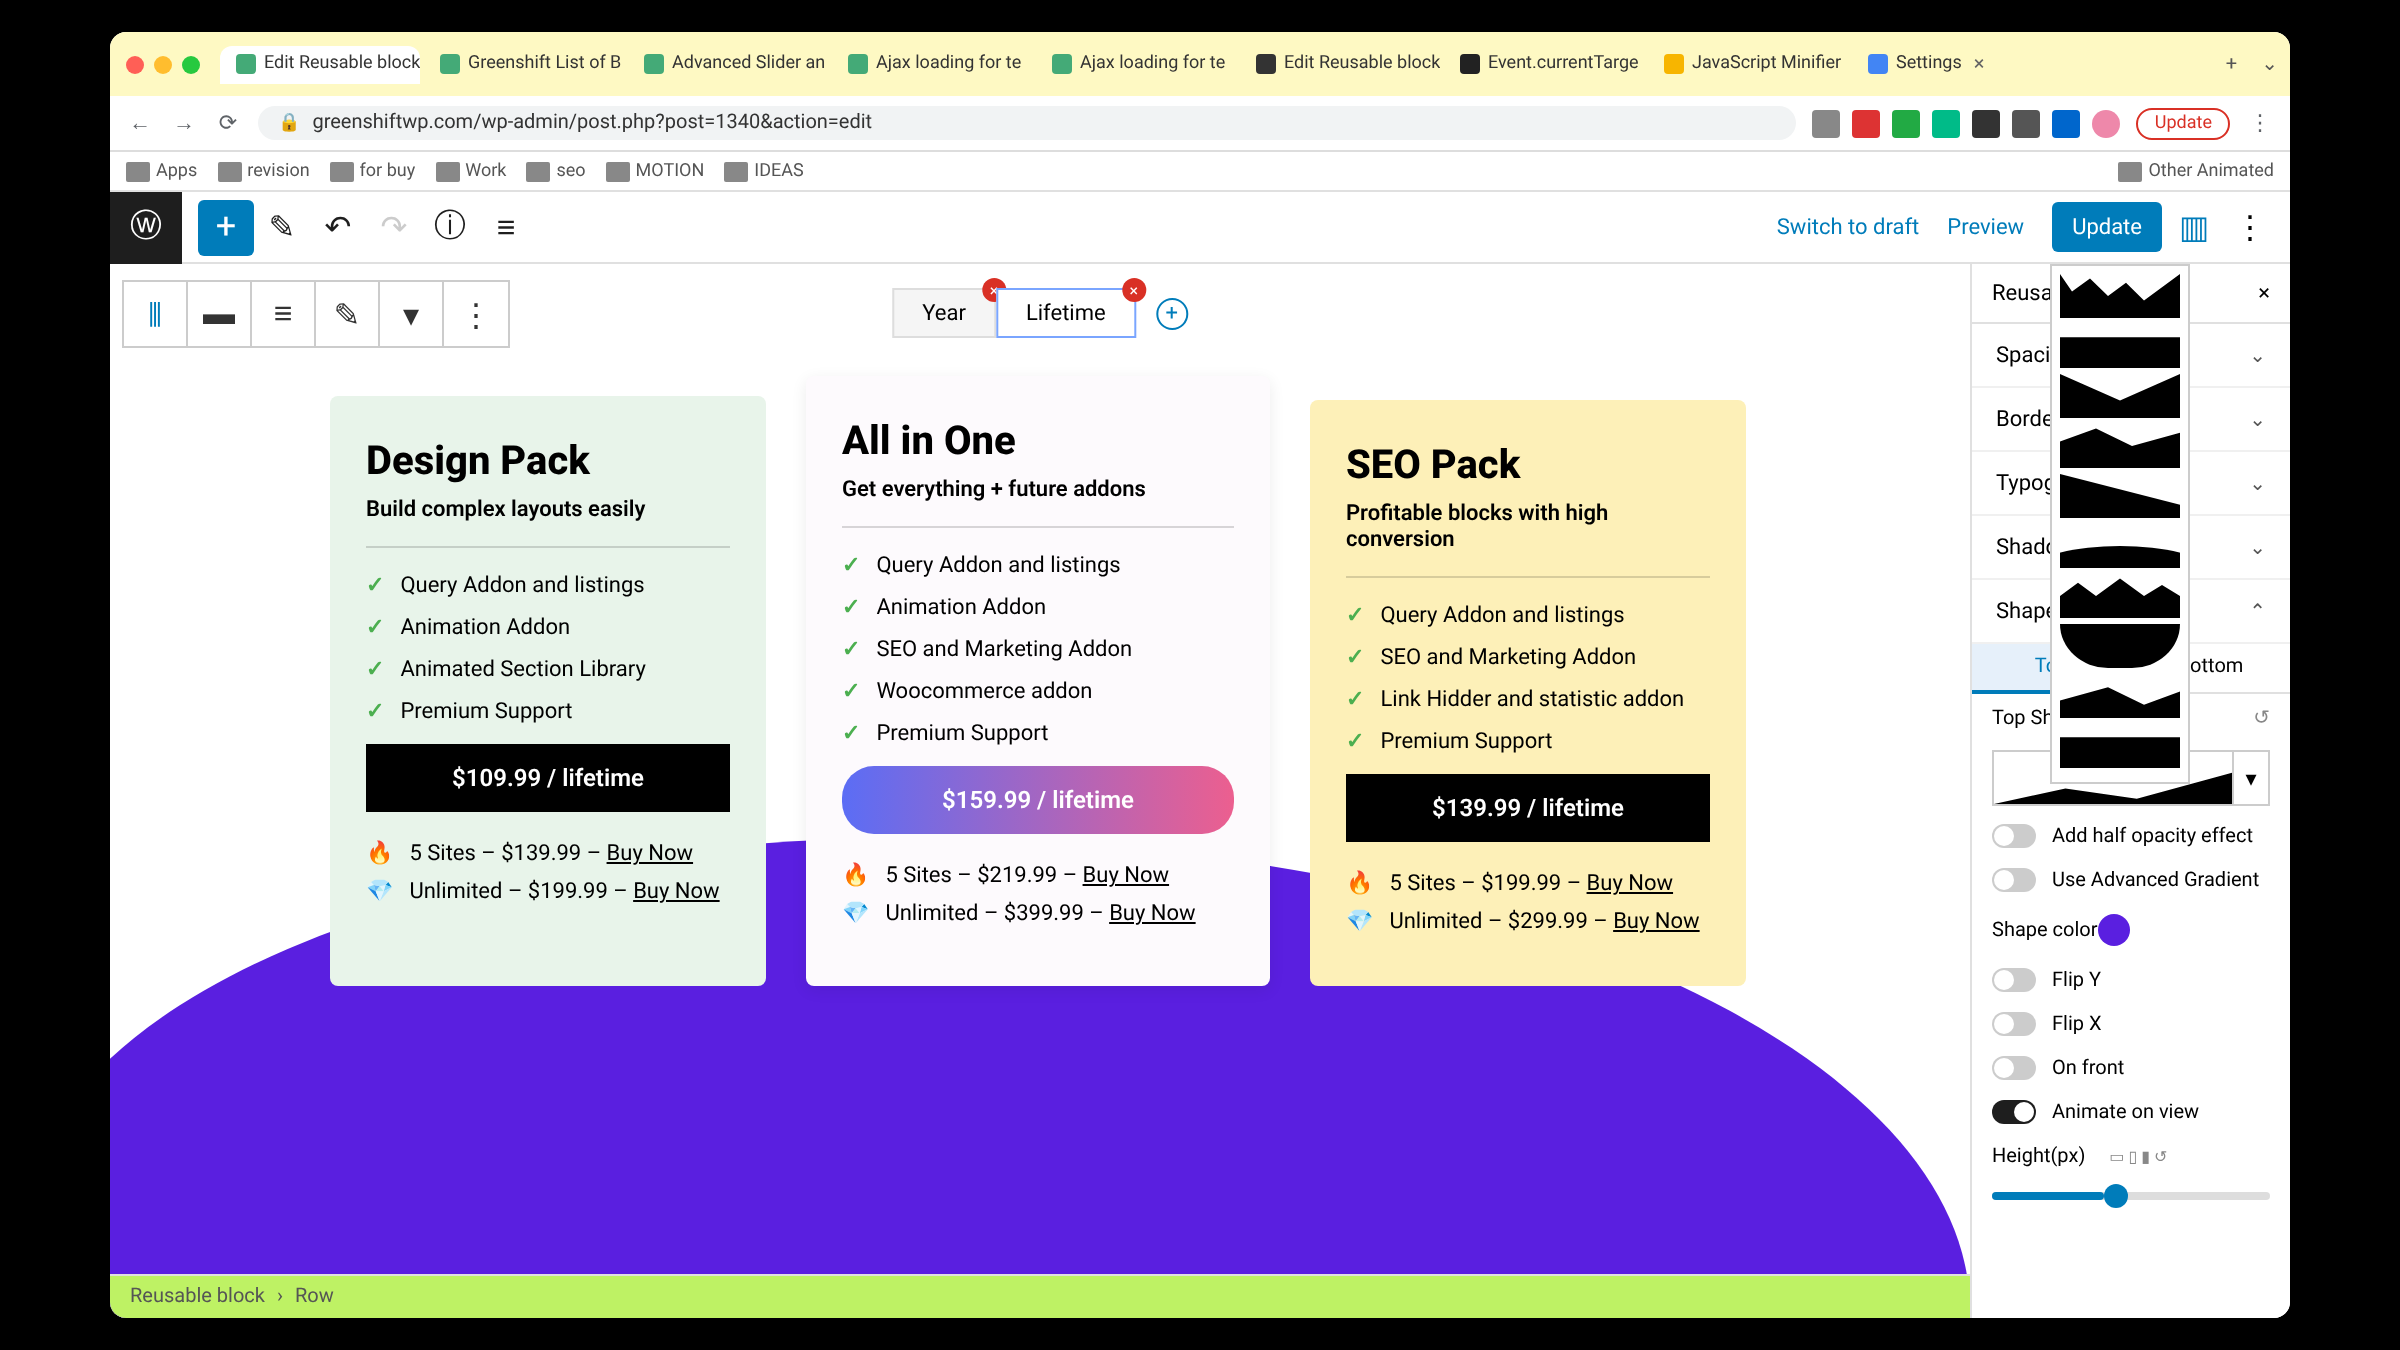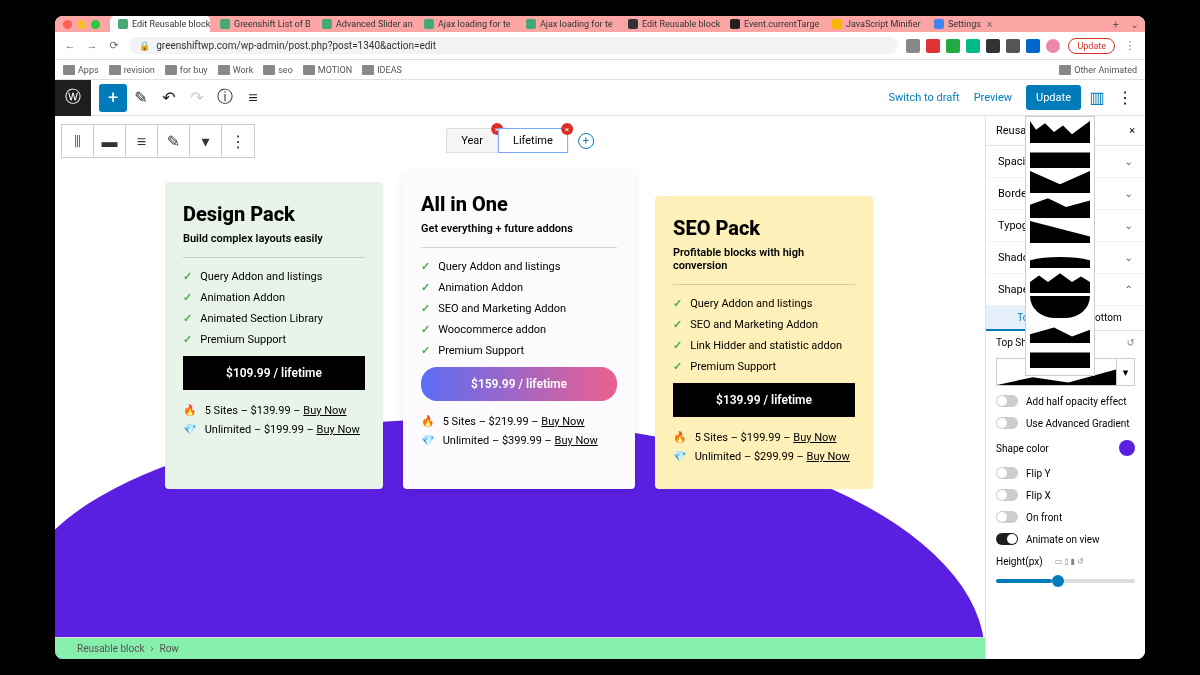--- a/index.html
+++ b/index.html
@@ -1,20 +1,20 @@
 <!DOCTYPE html>
 <html><head>
 <meta charset="utf-8">
 <style>
 * { box-sizing: border-box; margin: 0; padding: 0; font-family: -apple-system, BlinkMacSystemFont, "Segoe UI", Roboto, sans-serif; }
 body { background: #000; width: 1200px; height: 675px; overflow: hidden; position: relative; }
 .browser { position: absolute; top: 16px; left: 55px; right: 55px; bottom: 16px; background: #fff; border-radius: 8px; overflow: hidden; display: flex; flex-direction: column; box-shadow: 0 4px 20px rgba(0,0,0,0.3); }
 
 
-.tabs-row { height: 16px; background: #fca5a5; display: flex; align-items: center; padding-left: 8px; font-size: 10px; }
+.tabs-row { height: 32px; background: #fef9c3; display: flex; align-items: center; padding-left: 8px; font-size: 10px; }
 .mac-dots { display: flex; gap: 5px; margin-right: 10px; }
 .mac-dots span { width: 9px; height: 9px; border-radius: 50%; }
 .mac-dots span:nth-child(1){background:#ff5f56}.mac-dots span:nth-child(2){background:#ffbd2e}.mac-dots span:nth-child(3){background:#27c93f}
 .tab { background: #fff; padding: 4px 8px; border-radius: 6px 6px 0 0; display: flex; align-items: center; gap: 4px; margin-right: 2px; max-width: 100px; white-space: nowrap; overflow: hidden; font-size: 9px; color: #333; }
 .tab.inactive { background: transparent; }
 .tab .fav { width: 10px; height: 10px; border-radius: 2px; flex-shrink: 0; }
 .tab .x { margin-left: 2px; color: #666; font-size: 10px; }
 .new-tab { padding: 0 6px; color: #555; }
 
 .url-row { height: 28px; background: #fff; display: flex; align-items: center; padding: 0 8px; gap: 8px; border-bottom: 1px solid #ddd; font-size: 11px; }
@@ -55,21 +55,21 @@
 .ptab { padding: 5px 14px; font-size: 11px; border: 1px solid #ddd; background: #f5f5f5; position: relative; }
 .ptab.active { border: 1px solid #7aa5ff; background: #fff; }
 .ptab .del { position: absolute; top: -6px; right: -6px; width: 12px; height: 12px; background: #d93025; color: #fff; border-radius: 50%; font-size: 8px; display: flex; align-items: center; justify-content: center; }
 .add-tab { margin-left: 10px; width: 16px; height: 16px; border: 1px solid #007cba; color: #007cba; border-radius: 50%; display: flex; align-items: center; justify-content: center; font-size: 11px; }
 
 
 .cards { position: absolute; top: 56px; left: 110px; right: 10px; display: flex; gap: 20px; z-index: 3; }
 .card { width: 218px; padding: 20px 18px; border-radius: 4px; font-size: 12px; }
 .card.green { background: #e8f4ea; margin-top: 10px; }
 .card.white { background: #fdfafd; width: 232px; box-shadow: 0 2px 8px rgba(0,0,0,0.08); }
-.card.yellow { background: #fdf0b8; margin-top: 24px; }
+.card.yellow { background: #fdf0b8; margin-top: 12px; }
 .card h2 { font-size: 20px; font-weight: 800; margin-bottom: 6px; }
 .card .sub { font-size: 11px; font-weight: 600; margin-bottom: 12px; }
 .card hr { border: none; border-top: 1px solid rgba(0,0,0,0.15); margin-bottom: 12px; }
 .feat { display: flex; align-items: center; gap: 8px; margin-bottom: 8px; font-size: 11px; }
 .feat .chk { color: #4caf50; font-weight: bold; }
 .price-btn { background: #000; color: #fff; text-align: center; padding: 10px; font-size: 12px; font-weight: 600; margin: 10px 0 14px; }
 .price-btn.grad { background: linear-gradient(90deg, #5b6df5, #ec5f8f); border-radius: 16px; }
 .offer { display: flex; align-items: flex-start; gap: 8px; font-size: 11px; margin-bottom: 6px; }
 .offer .ico { color: #e85d3d; }
 .offer .ico.gem { color: #d46; }
@@ -87,42 +87,42 @@
 .ctrl-row { display: flex; align-items: center; padding: 6px 10px; gap: 8px; font-size: 10px; }
 .ctrl-row .reset { margin-left: auto; color: #888; }
 .shape-sel { margin: 4px 10px; height: 28px; border: 1px solid #ccc; display: flex; }
 .shape-sel .shape { flex: 1; background: #000; clip-path: polygon(0 100%, 30% 70%, 60% 90%, 100% 40%, 100% 100%); }
 .shape-sel .dd { width: 18px; display: flex; align-items: center; justify-content: center; border-left: 1px solid #ccc; }
 .toggle-row { display: flex; align-items: center; gap: 8px; padding: 5px 10px; font-size: 10px; }
 .toggle { width: 22px; height: 12px; border-radius: 6px; background: #ccc; position: relative; }
 .toggle::after { content: ''; position: absolute; width: 10px; height: 10px; background: #fff; border-radius: 50%; top: 1px; left: 1px; }
 .toggle.on { background: #1e1e1e; }
 .toggle.on::after { left: 11px; }
-.color-row { display: flex; align-items: center; justify-content: space-between; padding: 6px 10px; font-size: 10px; }
+.color-row { display: flex; align-items: center; padding: 6px 10px; font-size: 10px; }
 .color-sw { width: 16px; height: 16px; border-radius: 50%; background: #5a1fe0; }
 .slider-row { padding: 6px 10px; }
 .slider { height: 4px; background: #ddd; position: relative; border-radius: 2px; }
 .slider::before { content:''; position: absolute; left:0; width: 40%; height: 100%; background: #007cba; border-radius: 2px; }
 .slider::after { content:''; position: absolute; left: 40%; top: -4px; width: 12px; height: 12px; background: #007cba; border-radius: 50%; }
 
 
 .shape-pop { position: absolute; top: 0; right: 50px; width: 70px; background: #fff; border: 1px solid #ccc; z-index: 20; padding: 4px; }
 .shape-pop div { height: 22px; margin-bottom: 3px; background: #000; }
 .sp1{clip-path:polygon(0 0,10% 40%,25% 10%,40% 50%,55% 20%,70% 60%,85% 30%,100% 0,100% 100%,0 100%)}
 .sp2{clip-path:polygon(0 30%,100% 30%,100% 100%,0 100%)}
 .sp3{clip-path:polygon(0 0,50% 60%,100% 0,100% 100%,0 100%)}
 .sp4{clip-path:polygon(0 40%,30% 10%,60% 50%,100% 20%,100% 100%,0 100%)}
 .sp5{clip-path:polygon(0 0,100% 70%,100% 100%,0 100%)}
 .sp6{clip-path:ellipse(70% 50% at 50% 100%)}
 .sp7{clip-path:polygon(0 50%,15% 20%,30% 50%,50% 10%,70% 50%,85% 25%,100% 50%,100% 100%,0 100%)}
 .sp8{background:#000;border-radius:0 0 40% 40%/0 0 100% 100%}
 .sp9{clip-path:polygon(0 60%,40% 30%,70% 70%,100% 40%,100% 100%,0 100%)}
 
 
-.crumb { position: absolute; bottom: 0; left: 0; right: 0; height: 22px; background: #86efac; border-top: 1px solid #e0e0e0; display: flex; align-items: center; padding: 0 22px; font-size: 10px; color: #555; gap: 6px; z-index: 10;}
+.crumb { position: absolute; bottom: 0; left: 0; right: 0; height: 22px; background: #bef264; border-top: 1px solid #e0e0e0; display: flex; align-items: center; padding: 0 10px; font-size: 10px; color: #555; gap: 6px; z-index: 10;}
 </style>
 </head>
 <body>
 
 <div class="browser">
 
   <div class="tabs-row">
     <div class="mac-dots">
         <span></span>
         <span></span>

